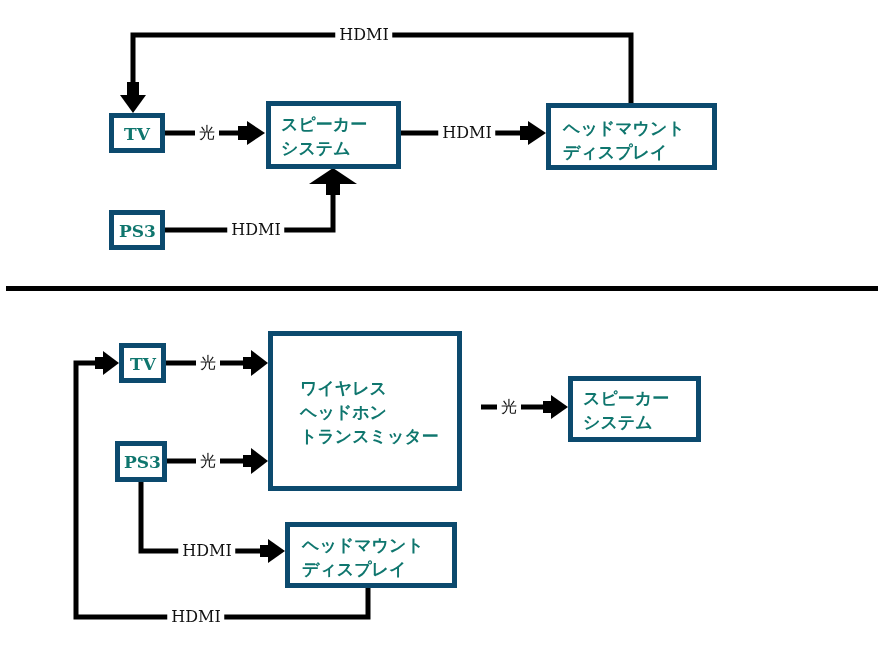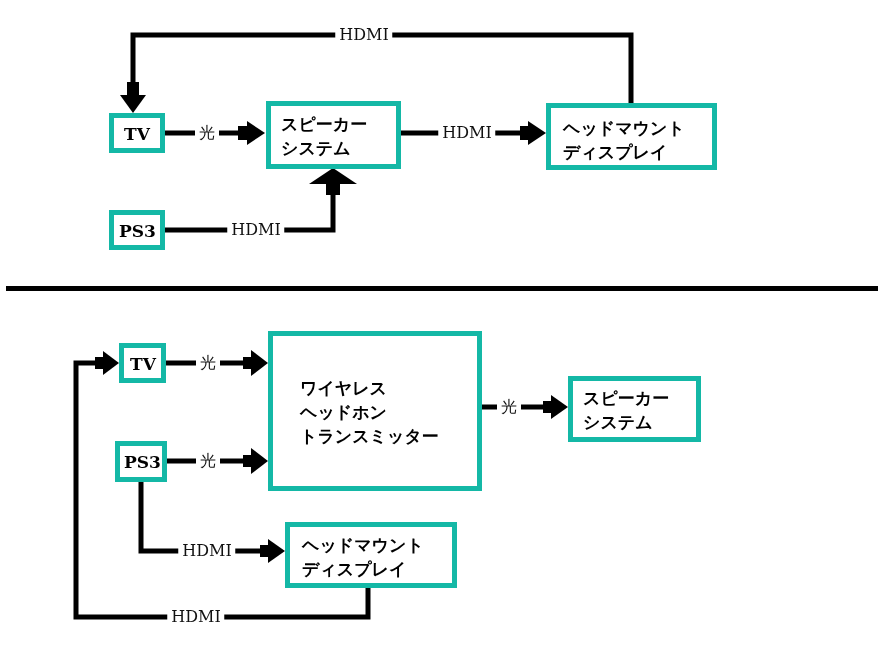--- a/index.html
+++ b/index.html
@@ -1,18 +1,18 @@
 <!DOCTYPE html>
 <html><head>
 <meta charset="utf-8">
 <style>
   html,body{margin:0;padding:0;background:#fff;}
   #canvas{position:relative;width:886px;height:657px;background:#fff;overflow:hidden;font-family:"DejaVu Serif","Liberation Serif",serif;}
   svg#wires{position:absolute;left:0;top:0;}
-  .box{position:absolute;box-sizing:border-box;border:5px solid #14b8a6;background:#fff;color:#000000;font-weight:bold;text-decoration:underline;}
+  .box{position:absolute;box-sizing:border-box;border:5px solid #0c4a6e;background:#fff;color:#0f766e;font-weight:bold;text-decoration:underline;}
   .box .t{position:absolute;white-space:pre;line-height:24px;font-size:17px;}
   .lbl{position:absolute;background:#fff;color:#111;font-weight:normal;font-size:16px;line-height:18px;padding:0 4px;transform:translate(-50%,-50%);white-space:nowrap;}
 </style>
 </head>
 <body>
 
 <div id="canvas">
   <svg id="wires" width="886" height="657">
     <defs>
       <marker id="ah" viewBox="0 0 10 10" refX="9" refY="5" markerWidth="4" markerHeight="4" orient="auto">
@@ -71,21 +71,21 @@
   <span class="lbl" style="left:207px;top:133px;">光</span>
   <span class="lbl" style="left:467px;top:133px;">HDMI</span>
   <span class="lbl" style="left:256px;top:230px;">HDMI</span>
 
   <div class="box" style="left:119px;top:343px;width:47px;height:40px;">
     <span class="t" style="left:6px;top:4px;">TV</span>
   </div>
   <div class="box" style="left:115px;top:441px;width:52px;height:41px;">
     <span class="t" style="left:4px;top:4px;">PS3</span>
   </div>
-  <div class="box" style="left:268px;top:331px;width:214px;height:160px;">
+  <div class="box" style="left:268px;top:331px;width:194px;height:160px;">
     <span class="t" style="left:27px;top:40px;">ワイヤレス
 ヘッドホン
 トランスミッター</span>
   </div>
   <div class="box" style="left:568px;top:376px;width:133px;height:66px;">
     <span class="t" style="left:10px;top:5px;">スピーカー
 システム</span>
   </div>
   <div class="box" style="left:285px;top:522px;width:172px;height:66px;">
     <span class="t" style="left:12px;top:6px;">ヘッドマウント

